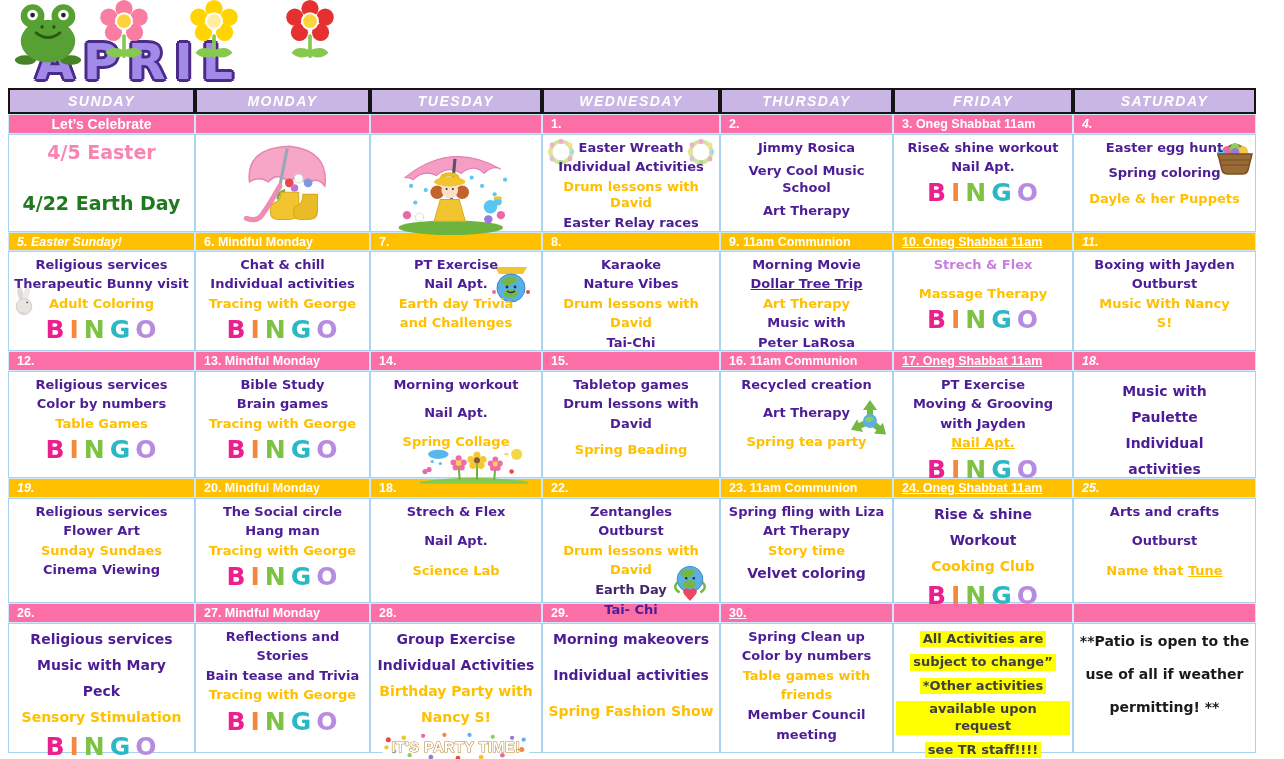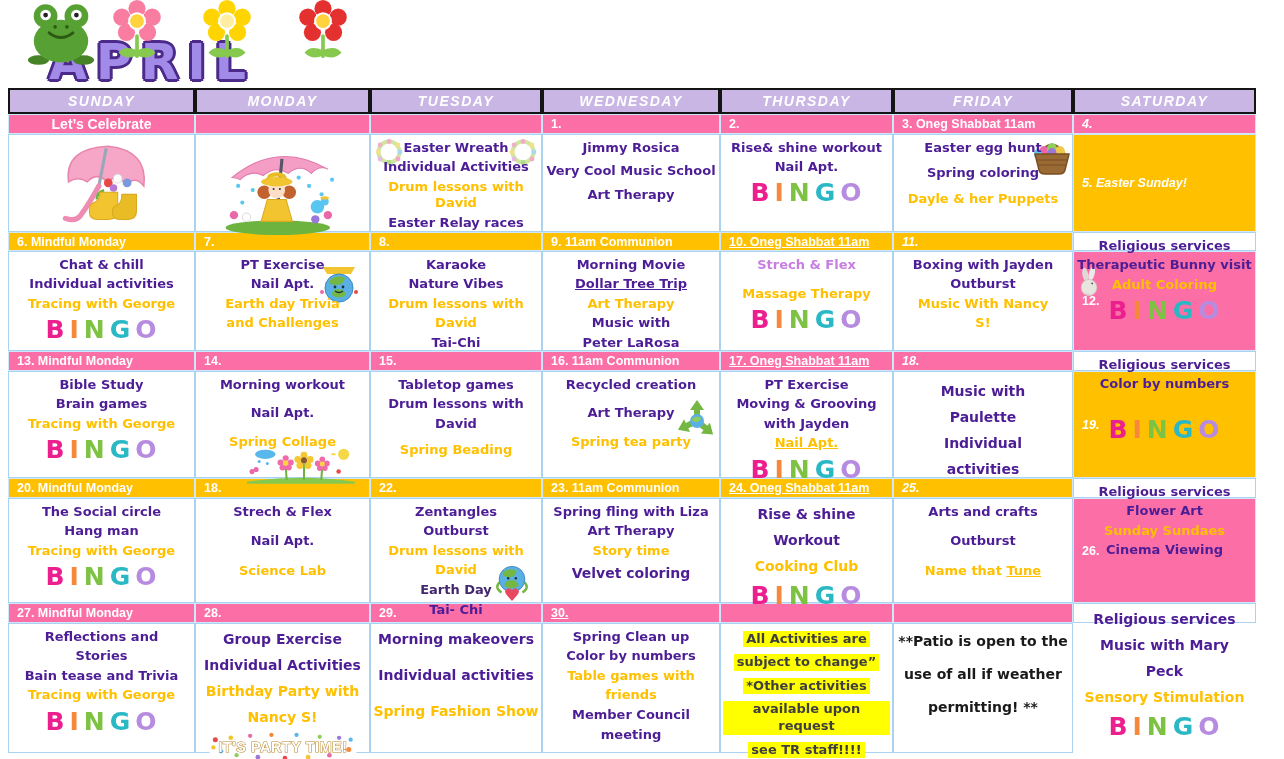--- a/index.html
+++ b/index.html
@@ -1,18 +1,18 @@
 <!DOCTYPE html>
 <html style="--hdr: #c9b6e4;"><head>
 <meta charset="utf-8">
 <style>
   html,body{margin:0;padding:0;background:#fff;}
   body{width:1284px;height:759px;overflow:hidden;font-family:"Liberation Sans",sans-serif;position:relative;}
   
-  .logo{position:absolute;left:13px;top:0;width:420px;height:88px;}
+  .logo{position:absolute;left:0;top:0;width:420px;height:88px;}
   .april{position:absolute;left:36px;top:34px;font-family:"DejaVu Sans",sans-serif;font-weight:bold;
          font-size:49px;letter-spacing:9px;color:#a18ae8;z-index:1;
          text-shadow:3px 0 0 #4b2a8a,-3px 0 0 #4b2a8a,0 3px 0 #4b2a8a,0 -3px 0 #4b2a8a,
                      2px 2px 0 #4b2a8a,-2px 2px 0 #4b2a8a,2px -2px 0 #4b2a8a,-2px -2px 0 #4b2a8a;}
   .logo .fl{position:absolute;top:0;z-index:2;line-height:0;}
   .fl-pink{left:96px}.fl-yellow{left:186px}.fl-red{left:282px}
   .frog{position:absolute;left:10px;top:2px;z-index:3;line-height:0;}
   
   .calendar{position:absolute;left:8px;top:88px;display:grid;
     grid-template-columns:187px 175px 172px 178px 173px 180px 183px;
@@ -130,20 +130,25 @@
       <div class="banner" style="background: rgb(251, 110, 166);">
         <span>2.</span>
       </div>
       <div class="banner" style="background: rgb(251, 110, 166);">
         <span>3. Oneg Shabbat 11am</span>
       </div>
       <div class="banner" style="background: rgb(251, 110, 166);">
         <span class="it">4.</span>
       </div>
       <div class="cell">
+        <div class="line c-easterpink lg">4/5 Easter</div>
+        <div style="height: 24px; flex: 0 0 auto;"></div>
+        <div class="line c-green lg">4/22 Earth Day</div>
+      </div>
+      <div class="cell">
         <span class="icon ic-umbrella-boots-image pos-0"><svg viewBox="0 0 120 88" width="128" height="92">
             <path d="M28 40 Q24 8 66 6 Q104 10 100 44 Q92 34 83 42 Q74 32 65 40 Q55 30 46 40 Q37 34 28 40 Z" fill="#f6a6c6" stroke="#e887ae" stroke-width="1.5"></path>
             <path d="M64 8 L57 44" stroke="#9aa7b8" stroke-width="3" fill="none"></path>
             <path d="M57 44 Q47 62 41 70 Q36 79 25 75" stroke="#ef8cb4" stroke-width="5" fill="none" stroke-linecap="round"></path>
             <path d="M62 48 q-7 2 -7 9" stroke="#6cb33f" stroke-width="2.5" fill="none"></path>
             <circle cx="66" cy="41" r="4.2" fill="#e84848"></circle>
             <circle cx="75" cy="37" r="4.2" fill="#fdfdfd" stroke="#d8d8d8"></circle>
             <circle cx="84" cy="41" r="4.2" fill="#7a9ae0"></circle>
             <circle cx="71" cy="46" r="3.6" fill="#b878d8"></circle>
             <path d="M58 50 h17 v18 q0 8 -9 8 h-10 q-8 0 -8 -7 v-3 q0 -5 6 -7 4 -2 4 -9 Z" fill="#f2c530" stroke="#d9a91e"></path>

